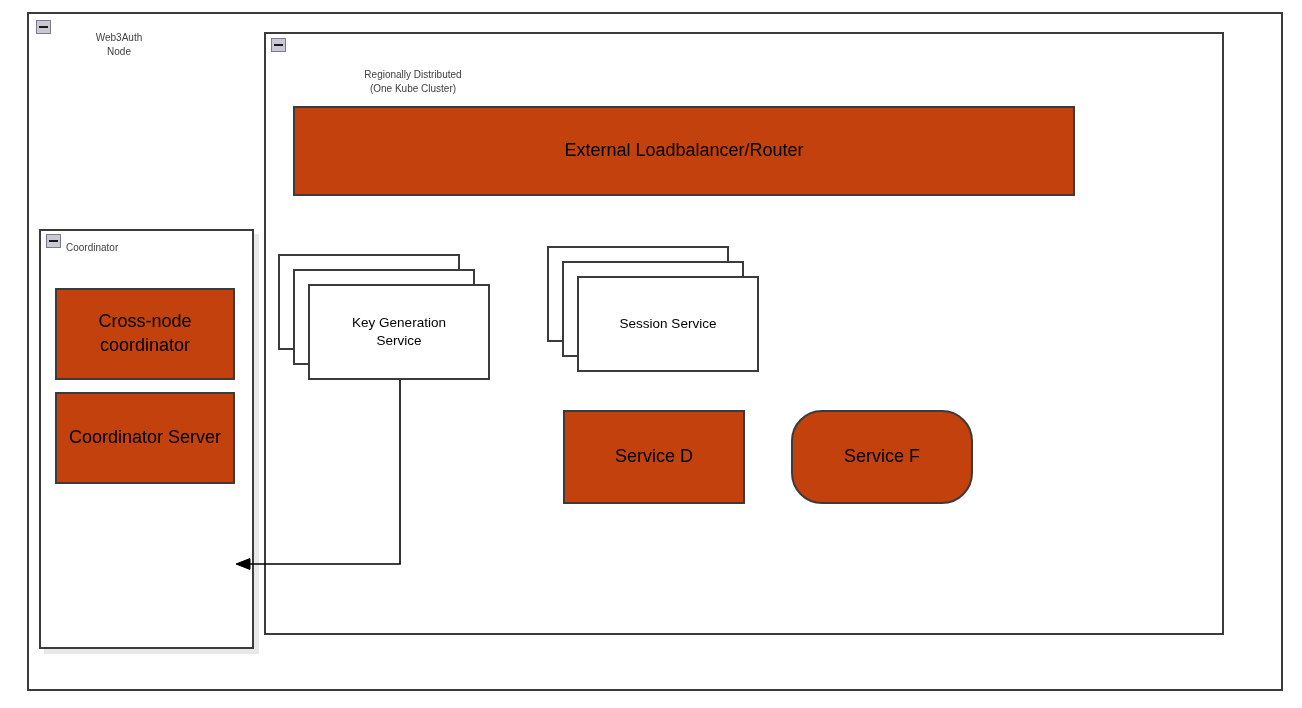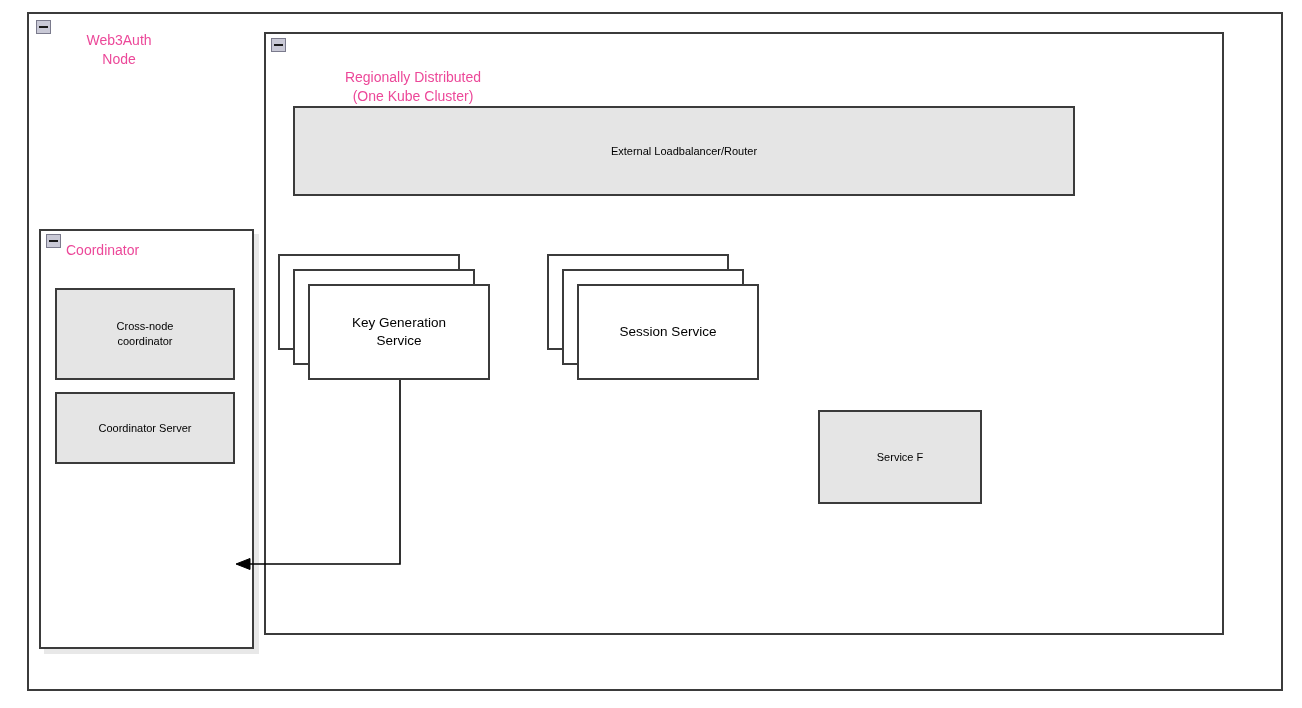--- a/index.html
+++ b/index.html
@@ -25,26 +25,26 @@
 
   
   .container-frame {
     border: 2px solid #3b3b3b;
     background: #ffffff;
   }
 
   
   .node-box {
     border: 2px solid #3b3b3b;
-    background: #e5e5e5;
+    background: #c2410c;
     display: flex;
     align-items: center;
     justify-content: center;
     text-align: center;
-    font-size: 11px;
+    font-size: 18px;
     line-height: 1.32;
     color: #000000;
   }
 
   
   .stack { position: absolute; }
   .stack .layer {
     position: absolute;
     border: 2px solid #3b3b3b;
     background: #ffffff;
@@ -81,24 +81,24 @@
     right: 2px;
     top: 50%;
     height: 2px;
     margin-top: -1px;
     background: #1a1a1a;
   }
 
   
   .container-title {
     position: absolute;
-    font-size: 14px;
+    font-size: 10px;
     line-height: 1.35;
     text-align: center;
-    color: #ec4899;
+    color: #404040;
     white-space: pre-line;
   }
 
   
   .pool-shadow {
     position: absolute;
     background: #e8e8e8;
   }
   .pool-frame {
     position: absolute;
@@ -142,48 +142,51 @@
 
   <div class="stack" style="left:278px; top:254px; width:212px; height:126px;">
     <div class="layer" style="left:0px; top:0px; width:182px; height:96px;"></div>
     <div class="layer" style="left:15px; top:15px; width:182px; height:96px;"></div>
     <div class="face" style="left:30px; top:30px; width:182px; height:96px;">
       <span style="white-space:pre-line;">Key Generation
 Service</span>
     </div>
   </div>
 
-  <div class="stack" style="left:547px; top:254px; width:212px; height:126px;padding-left:24px;">
+  <div class="stack" style="left:547px; top:246px; width:212px; height:126px;padding-left:24px;">
     <div class="layer" style="left:0px; top:0px; width:182px; height:96px;"></div>
     <div class="layer" style="left:15px; top:15px; width:182px; height:96px;"></div>
     <div class="face" style="left:30px; top:30px; width:182px; height:96px;">
       <span style="white-space:pre-line;">Session Service</span>
     </div>
   </div>
 
 
+  <div class="abs node-box" style="left:563px; top:410px; width:182px; height:94px;">
+    <span>Service D</span>
+  </div>
 
-  <div class="abs node-box" style="left:818px; top:410px; width:164px; height:94px;">
+  <div class="abs node-box" style="left:791px; top:410px; width:182px; height:94px;border-radius:31px;">
     <span>Service F</span>
   </div>
 
   <div class="pool-shadow" style="left:44px; top:234px; width:215px; height:420px;"></div>
 
   <div class="pool-frame" style="left:39px; top:229px; width:215px; height:420px;"></div>
 
   <div class="collapse-icon" style="left:46px; top:234px;"></div>
 
   <div class="container-title" style="left:66px; top:241px; width:150px; text-align:left;">Coordinator</div>
 
   <div class="abs node-box" style="left:55px; top:288px; width:180px; height:92px;">
     <span style="white-space:pre-line;">Cross-node
 coordinator</span>
   </div>
 
-  <div class="abs node-box" style="left:55px; top:392px; width:180px; height:72px;">
+  <div class="abs node-box" style="left:55px; top:392px; width:180px; height:92px;">
     <span>Coordinator Server</span>
   </div>
 
 
   <svg id="connectors" viewBox="0 0 1302 708">
 
     <polyline points="400,380 400,564 243,564" fill="none" stroke="#000000" stroke-width="1.6"></polyline>
     <polygon points="236,564 250,558.5 250,569.5" fill="#000000" stroke="#000000" stroke-width="1"></polygon>
   </svg>
 

